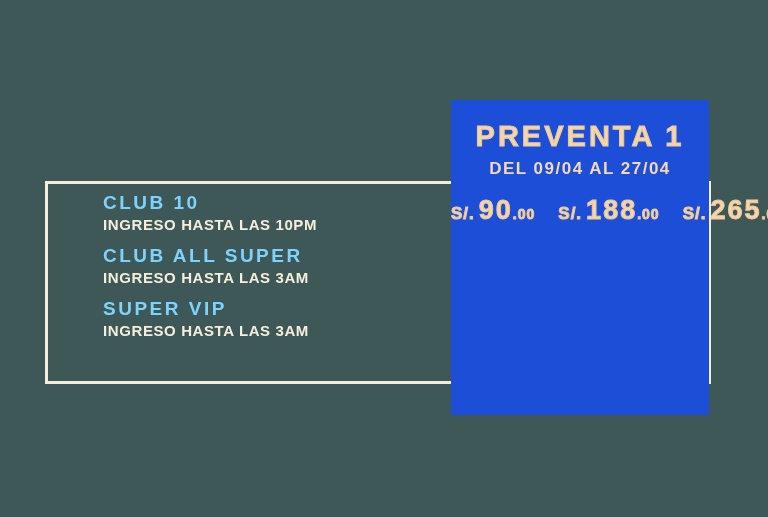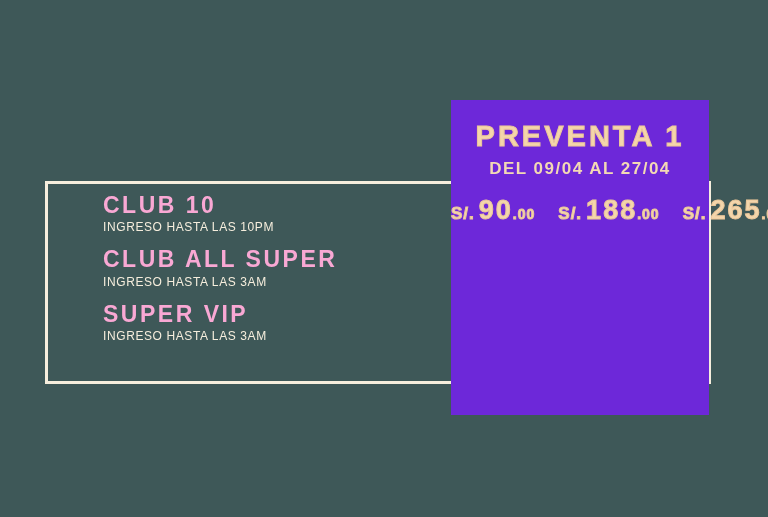--- a/index.html
+++ b/index.html
@@ -24,44 +24,44 @@
   }
 
   .tiers {
     position: absolute;
     left: 103px;
     top: 193px;
     z-index: 1;
   }
   .tier { margin-bottom: 13px; }
   .tier-name {
-    color: #f9a8d4;
+    color: #7dd3fc;
     font-weight: bold;
-    font-size: 23px;
+    font-size: 19px;
     line-height: 1.1;
     letter-spacing: 2.5px;
     white-space: nowrap;
   }
   .tier-detail {
     color: #f6eedd;
-    font-weight: normal;
-    font-size: 12px;
+    font-weight: bold;
+    font-size: 15px;
     letter-spacing: 0.6px;
     margin-top: 2px;
     white-space: nowrap;
   }
 
   
   .card {
     position: absolute;
     left: 451px;
     top: 100px;
     width: 258px;
     height: 315px;
-    background: #6d28d9;
+    background: #1d4ed8;
     box-sizing: border-box;
     padding-top: 22px;
     text-align: center;
     z-index: 2;
   }
   .card-title {
     font-weight: bold;
     font-size: 29px;
     line-height: 1;
     letter-spacing: 3px;

